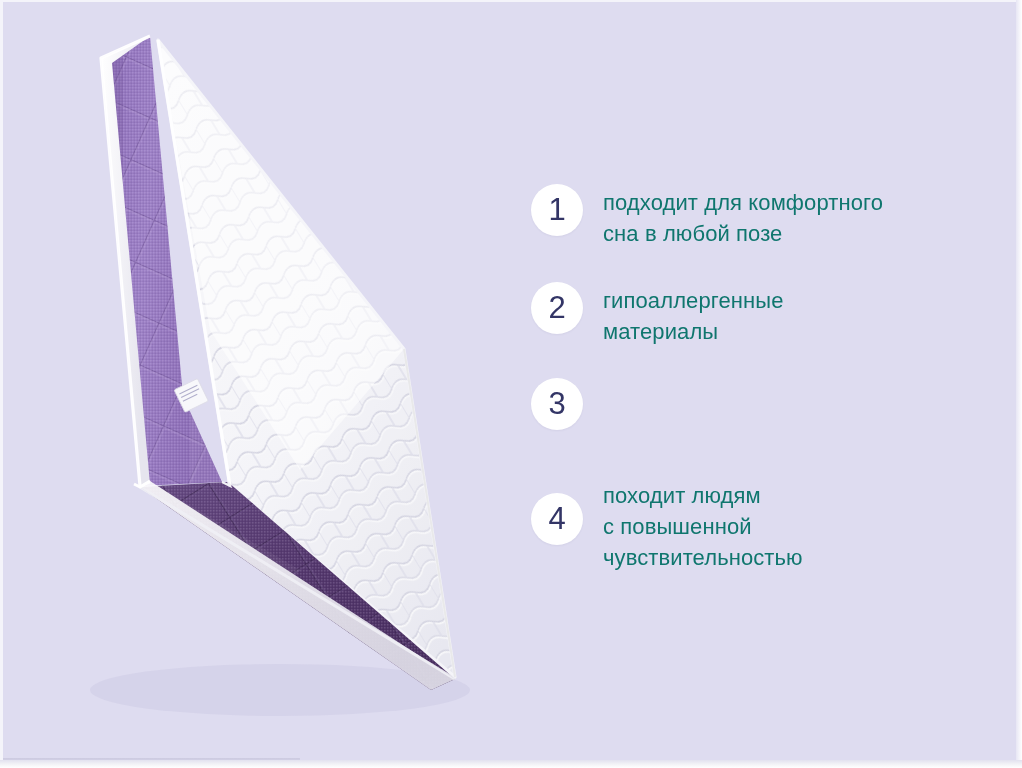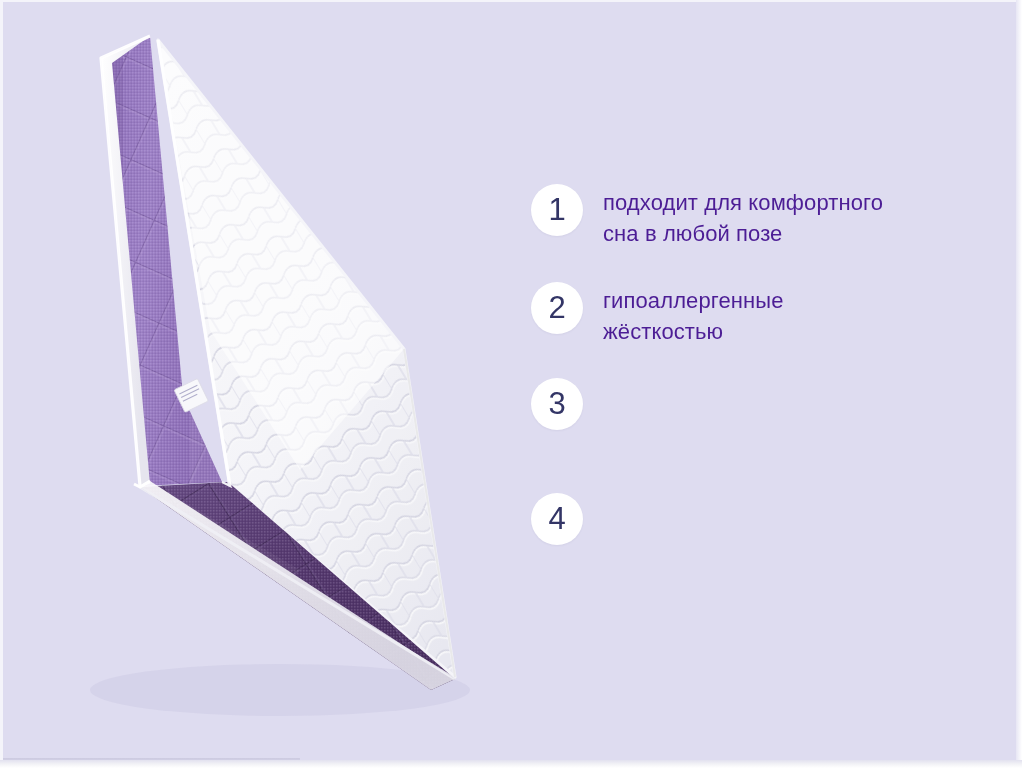--- a/index.html
+++ b/index.html
@@ -81,21 +81,21 @@
     text-align: center;
     font-weight: 500;
     letter-spacing: 0;
     box-shadow: 0 1px 2px rgba(90,88,130,.07);
   }
   .feature.f3 .badge { margin-top: 16px; }
 
   .ftext {
     margin-left: 20px;
     padding-top: 3px;
-    color: #4c1d95;
+    color: #0f766e;
     font-size: 22px;
     line-height: 31px;
     font-weight: 400;
     letter-spacing: .1px;
     white-space: pre-line;
   }
 </style>
 </head>
 <body>
 
@@ -222,29 +222,32 @@
 
     <div class="feature f0">
       <div class="badge">1</div>
       <div class="ftext">подходит для комфортного
 сна в любой позе</div>
     </div>
 
     <div class="feature f1">
       <div class="badge">2</div>
       <div class="ftext">гипоаллергенные
-жёсткостью</div>
+материалы</div>
     </div>
 
     <div class="feature f2">
       <div class="badge">3</div>
     </div>
 
     <div class="feature f3">
       <div class="badge">4</div>
+      <div class="ftext">походит людям
+с повышенной
+чувствительностью</div>
     </div>
 
   </div>
 
   <div class="edge edge-top"></div>
   <div class="edge edge-left"></div>
   <div class="edge edge-right"></div>
   <div class="edge edge-bottom"></div>
   <div class="edge-bl-shadow"></div>
 

